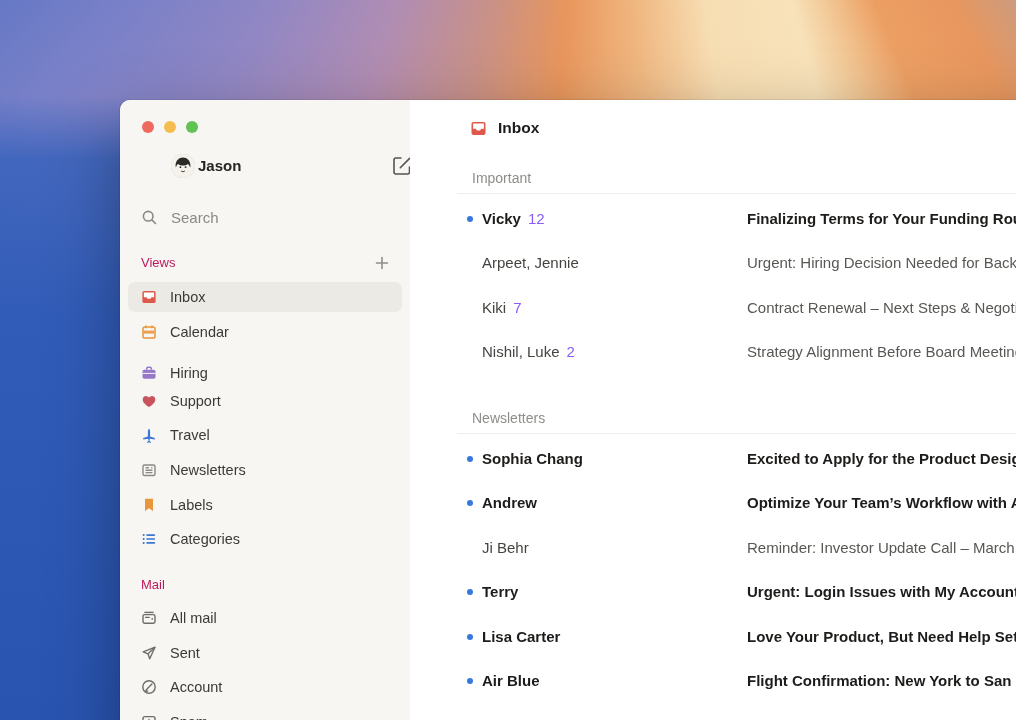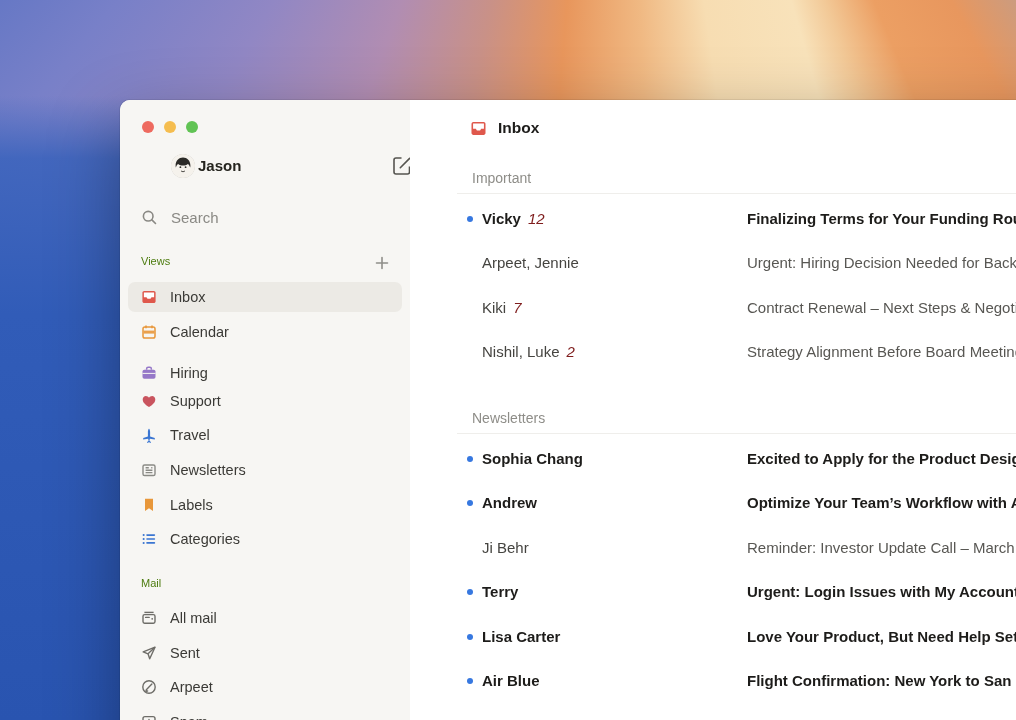--- a/index.html
+++ b/index.html
@@ -56,21 +56,21 @@
   .profile{position:absolute;left:0;top:54px;width:100%;height:24px;margin-left:20px;}
   .avatar{
     position:absolute;left:31px;top:0;width:24px;height:24px;border-radius:50%;
     background:#F2EFE9;box-shadow:inset 0 0 0 1px rgba(0,0,0,.12);overflow:hidden;
   }
   .profile-name{position:absolute;left:58px;top:3px;font-size:15px;font-weight:700;color:#26251F;}
   .compose-btn{position:absolute;right:17px;top:1px;width:22px;height:22px;color:#55544F;cursor:pointer;}
   .search-row{position:absolute;left:8px;right:8px;top:103px;height:28px;display:flex;align-items:center;border-radius:7px;}
   .search-row .sicon{margin-left:13px;width:17px;height:17px;color:#8A8984;}
   .search-row .stext{margin-left:13px;font-size:15px;color:#8A8984;}
-  .side-label{position:absolute;left:21px;font-size:11px;color:#4d7c0f;}
+  .side-label{position:absolute;left:21px;font-size:13px;color:#be185d;}
   .plus-btn{position:absolute;right:20px;width:16px;height:16px;color:#8F8E89;cursor:pointer;}
   .side-item{
     position:absolute;left:8px;right:8px;height:30px;border-radius:7px;
     display:flex;align-items:center;cursor:pointer;
   }
   .side-item.selected{background:#ECEAE5;}
   .side-item .icon{width:16px;height:16px;margin-left:13px;flex:0 0 16px;}
   .side-item .ilabel{margin-left:13px;font-size:14.5px;color:#3B3A36;font-weight:500;}
   
   .main{position:absolute;left:290px;top:0;right:0;bottom:0;background:#fff;}
@@ -82,21 +82,21 @@
   .email-row{
     position:absolute;left:47px;right:0;height:44.5px;cursor:pointer;
   }
   .email-row .dot{
     position:absolute;left:10px;top:19.5px;width:6px;height:6px;border-radius:50%;
   }
   .email-row .sender{
     position:absolute;left:25px;top:0;height:44.5px;width:255px;display:flex;align-items:center;
     font-size:15px;white-space:nowrap;overflow:hidden;
   }
-  .email-row .count{margin-left:7px;font-weight:400;color:#7f1d1d;font-size:15px;font-style:italic;}
+  .email-row .count{margin-left:7px;font-weight:400;color:#8b5cf6;font-size:15px;}
   .email-row .subject{
     position:absolute;left:290px;top:0;height:44.5px;right:0;display:flex;align-items:center;
     font-size:15px;white-space:nowrap;overflow:hidden;
   }
   .unread .sender,.unread .subject{color:#1D1C1A;font-weight:700;}
   .read .sender{color:#454440;font-weight:400;text-align:right;}
   .read .subject{color:#585753;font-weight:400;}
 </style>
 </head>
 <body>
@@ -224,21 +224,21 @@
               <path d="M14 2.2 2.2 6.9l4.8 1.9 1.7 5L14 2.2z"></path>
               <path d="M14 2.2 7 8.8"></path>
             </svg></span>
           <span class="ilabel">Sent</span>
         </div>
         <div class="side-item" style="top: 572.2px;">
           <span class="icon" style="color: rgb(110, 109, 104);"><svg viewBox="0 0 16 16" fill="none" stroke="currentColor" stroke-width="1.4">
               <circle cx="8" cy="8" r="6.2"></circle>
               <path d="M5.3 10.7 10.9 5.1M5.3 10.7l-.4 1.7 1.7-.4" stroke-linecap="round" stroke-linejoin="round"></path>
             </svg></span>
-          <span class="ilabel">Arpeet</span>
+          <span class="ilabel">Account</span>
         </div>
         <div class="side-item" style="top: 606.8px;">
           <span class="icon" style="color: rgb(110, 109, 104);"><svg viewBox="0 0 16 16" fill="none" stroke="currentColor" stroke-width="1.4">
               <rect x="2" y="2.6" width="12" height="10.8" rx="2"></rect>
               <path d="M8 5.4v3.2M8 10.9v.1" stroke-linecap="round"></path>
             </svg></span>
           <span class="ilabel">Spam</span>
         </div>
       </div>
   </div>

